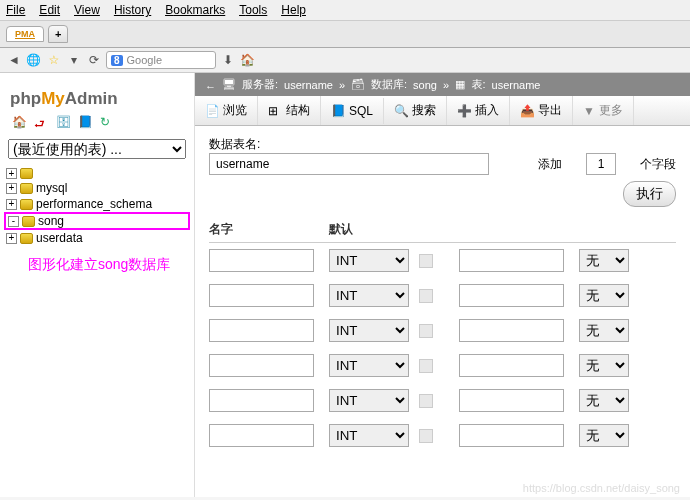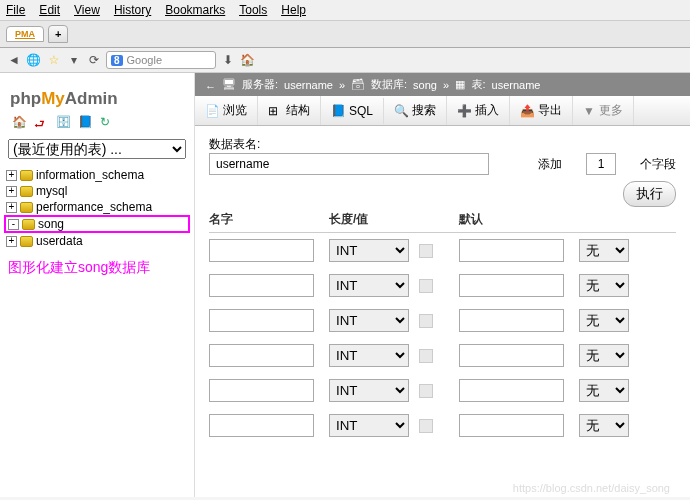--- a/index.html
+++ b/index.html
@@ -24,46 +24,46 @@
 .logo .p3 { color: #666; }
 .sideicons { display: flex; gap: 8px; padding: 4px 8px; }
 .sideicons span { width: 14px; height: 14px; font-size: 12px; }
 .recent { margin: 6px 4px; }
 .recent select { width: 100%; font-size: 14px; }
 .tree { margin-top: 8px; font-size: 12px; }
 .tree .node { display: flex; align-items: center; gap: 3px; padding: 1px 2px; white-space: nowrap; }
 .tree .tog { width: 11px; height: 11px; border: 1px solid #888; display: inline-flex; align-items: center; justify-content: center; font-size: 10px; line-height: 1; background: #fff; }
 .tree .db { width: 13px; height: 11px; background: linear-gradient(#f3d94a,#d4a80e); border: 1px solid #b38f0a; border-radius: 2px; }
 .tree .song { border: 2px solid #f0f; padding: 0 2px; }
-.annot { color: #f0f; font-size: 14px; padding: 10px 4px 4px; }
+.annot { color: #f0f; font-size: 14px; padding: 10px 4px 4px; margin-left: 20px; }
 .main { flex: 1; background: #fff; display: flex; flex-direction: column; overflow: hidden; }
 .bc { background: #888; color: #fff; font-size: 11px; padding: 4px 10px; display: flex; align-items: center; gap: 6px; }
 .tabs { background: linear-gradient(#fff,#e8e8e8); border-bottom: 1px solid #bbb; display: flex; align-items: center; padding: 0; }
 .tabs .t { padding: 6px 10px; display: flex; align-items: center; gap: 4px; font-size: 12px; cursor: default; border-right: 1px solid #ddd; }
 .tabs .t .ic { width: 14px; height: 14px; }
 .tabs .more { color: #888; }
 .panel { padding: 10px 14px; flex: 1; overflow-y: auto; }
 .tnamerow { display: flex; align-items: center; gap: 10px; margin-bottom: 8px; }
 .tnamerow input[type=text] { width: 280px; padding: 3px 6px; border: 1px solid #aaa; font-size: 12px; }
 .tnamerow .addgrp { margin-left: auto; display: flex; align-items: center; gap: 24px; }
 .tnamerow .addgrp input[type=text] { width: 30px; text-align: center; }
 .btn { background: linear-gradient(#fff,#e0e0e0); border: 1px solid #aaa; border-radius: 12px; padding: 3px 12px; cursor: default; }
-.cols { }
+.cols { margin-top: 10px; }
 .chead { display: flex; font-weight: bold; color: #333; padding: 4px 0; border-bottom: 1px solid #ccc; }
 .c-name { width: 120px; }
 .c-type { width: 130px; }
 .c-len { width: 130px; }
 .c-def { width: 60px; }
 .crow { display: flex; padding: 6px 0; align-items: center; gap: 0; }
 .crow input[type=text] { width: 105px; padding: 3px 4px; border: 1px solid #aaa; margin-right: 15px; }
 .crow select { width: 80px; padding: 2px; border: 1px solid #aaa; margin-right: 10px; }
 .crow .lk { width: 14px; height: 14px; background: #e8e8e8; border: 1px solid #ccc; margin-right: 26px; }
 .crow .len { width: 105px; }
 .crow .def { width: 50px; }
-.watermark { position: absolute; right: 20px; bottom: 6px; color: #ddd; font-size: 11px; pointer-events: none; }
+.watermark { position: absolute; right: 10px; bottom: 6px; color: #ddd; font-size: 11px; pointer-events: none; }
 </style>
 </head>
 <body>
 
 <div class="menubar">
   <span><u>F</u>ile</span>
   <span><u>E</u>dit</span>
   <span><u>V</u>iew</span>
   <span>Hi<u>s</u>tory</span>
   <span><u>B</u>ookmarks</span>
@@ -106,21 +106,20 @@
     </div>
     <div class="recent">
       <select>
         <option>(最近使用的表) ...</option>
       </select>
     </div>
     <div class="tree" id="tree">
         <div class="node">
           <span class="tog">+</span>
           <span class="db"></span>
-          <span>information_schema</span>
         </div>
         <div class="node">
           <span class="tog">+</span>
           <span class="db"></span>
           <span>mysql</span>
         </div>
         <div class="node">
           <span class="tog">+</span>
           <span class="db"></span>
           <span>performance_schema</span>
@@ -193,21 +192,20 @@
           <input type="text" value="1" style="">
           <span>个字段</span>
         </div>
       </div>
       <div style="text-align:right;margin-top:-2px;">
         <button class="btn">执行</button>
       </div>
       <div class="cols">
         <div class="chead">
           <div class="c-name">名字</div>
-          <div class="c-len">长度/值</div>
           <div class="c-def">默认</div>
         </div>
         <div id="colbody">
             <div class="crow">
               <input type="text" style="">
               <select><option>INT</option></select>
               <span class="lk"></span>
               <input type="text" class="len" style="">
               <select class="def"><option>无</option></select>
             </div>

